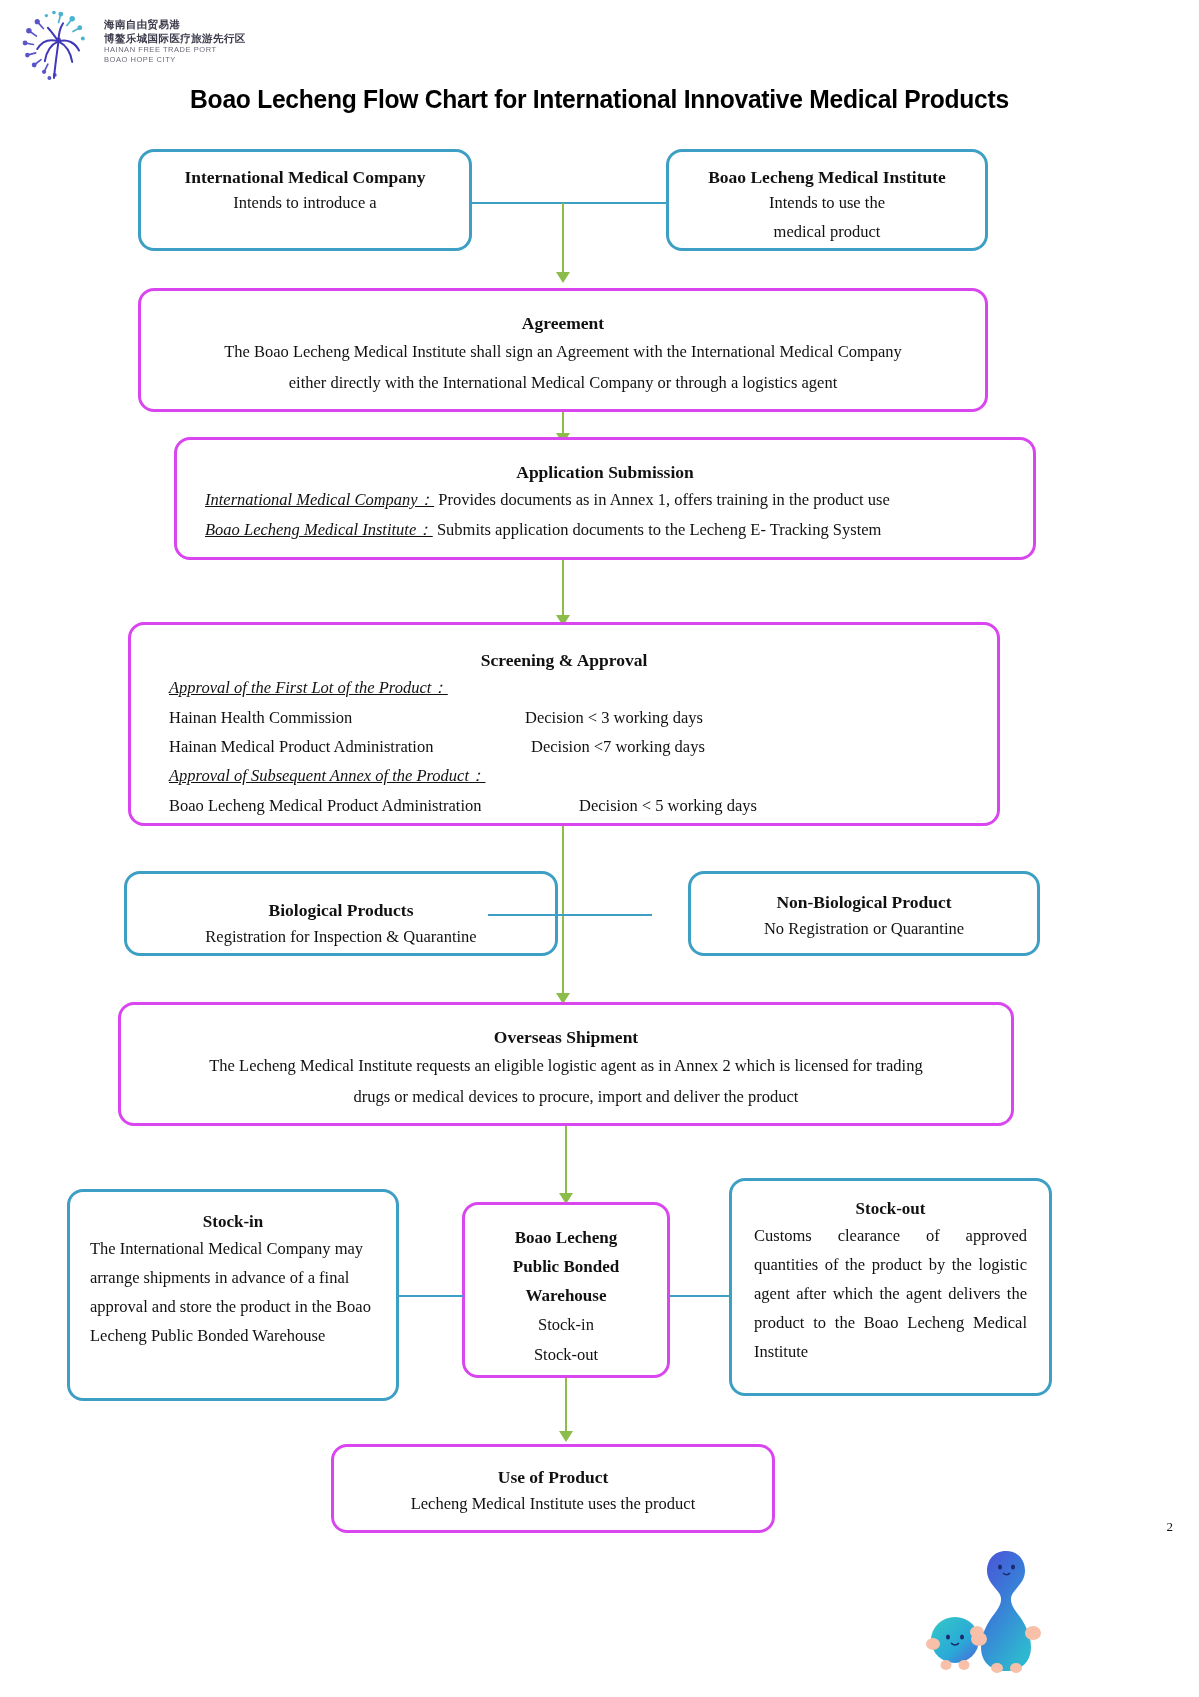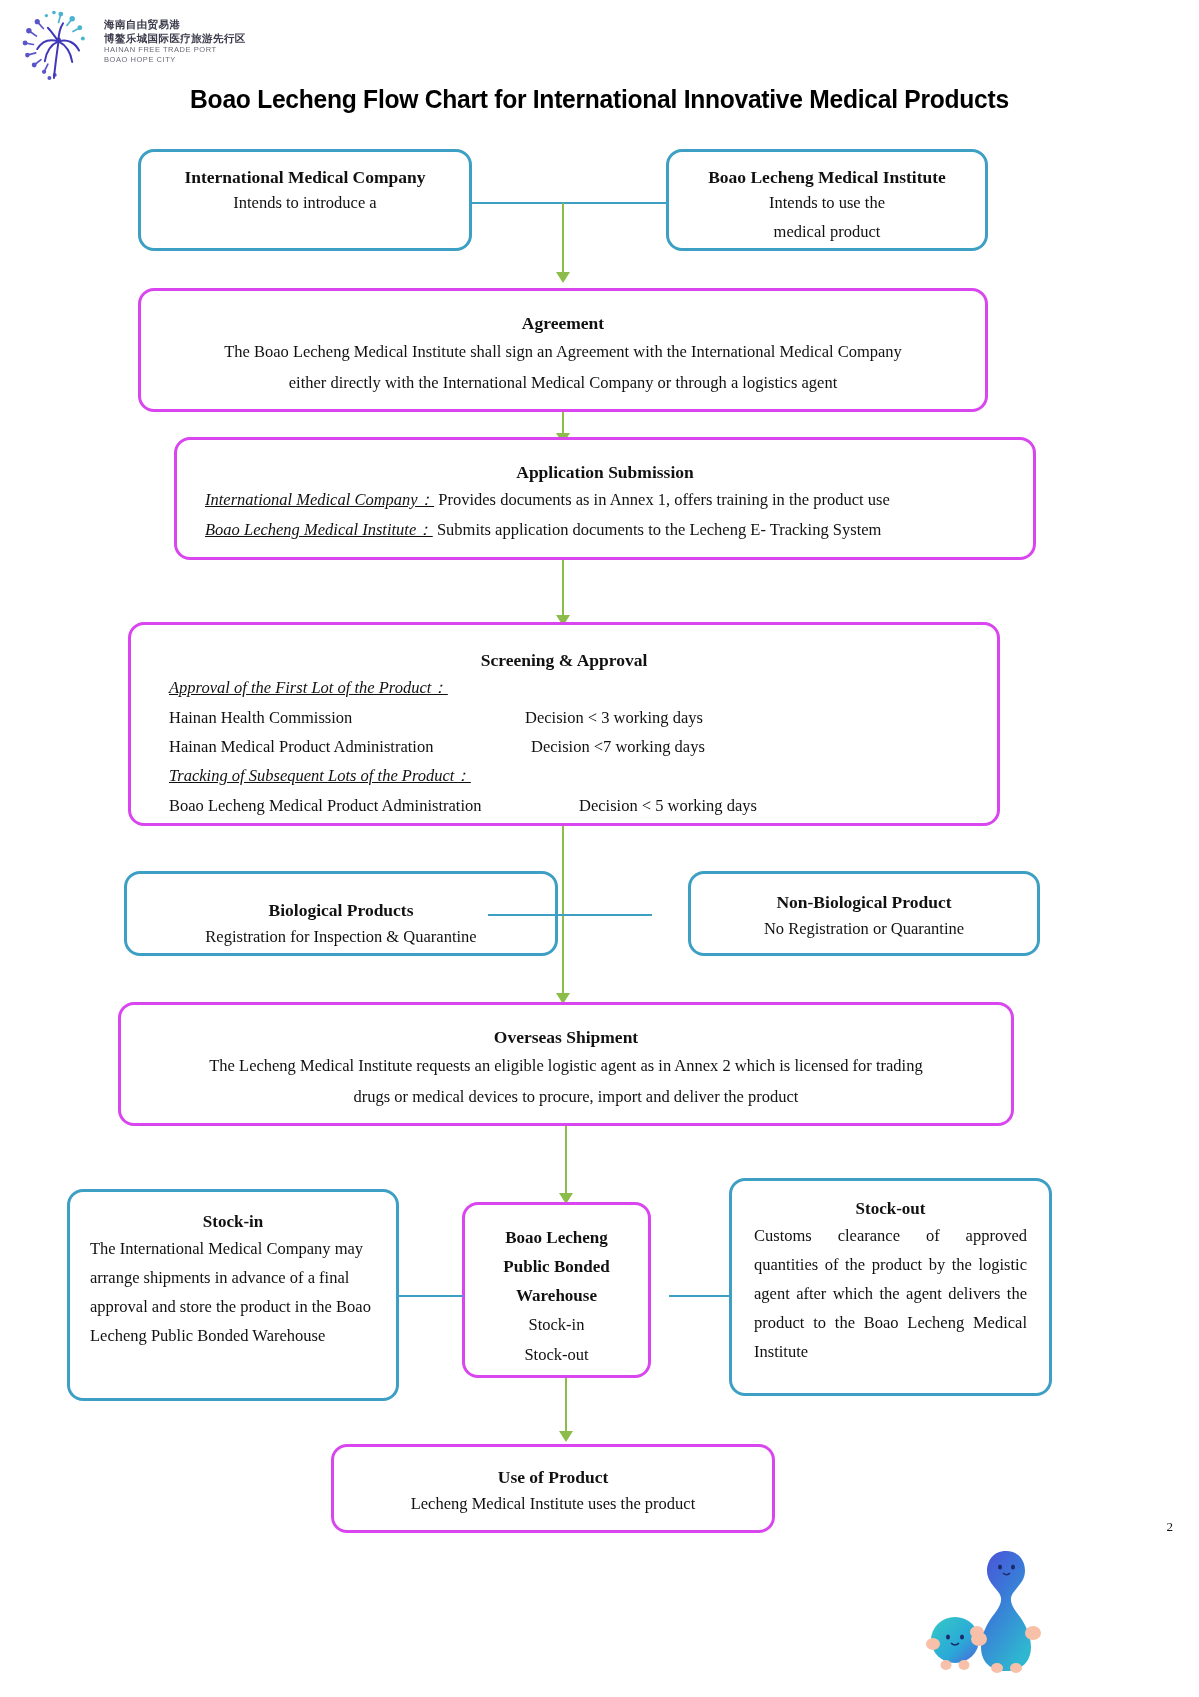--- a/index.html
+++ b/index.html
@@ -162,21 +162,21 @@
   </div>
   <div class="ln" style="padding-left:22px;font-size:16.5px;line-height:29px;position:relative;">
     <span>Hainan Health Commission</span>
     <span style="position:absolute;left:378px;">Decision &lt; 3 working days</span>
   </div>
   <div class="ln" style="padding-left:22px;font-size:16.5px;line-height:29px;position:relative;">
     <span>Hainan Medical Product Administration</span>
     <span style="position:absolute;left:384px;">Decision &lt;7 working days</span>
   </div>
   <div class="ln" style="padding-left:22px;font-size:16.5px;line-height:30px;">
-    <span class="ital-u">Tracking of Subsequent Lots of the Product：</span>
+    <span class="ital-u">Approval of Subsequent Annex of the Product：</span>
   </div>
   <div class="ln" style="padding-left:22px;font-size:16.5px;line-height:29px;position:relative;">
     <span>Boao Lecheng Medical Product Administration</span>
     <span style="position:absolute;left:432px;">Decision &lt; 5 working days</span>
   </div>
 </div>
 
 <div class="conn" style="left:562px;top:826px;width:2px;height:176px;"></div>
 <div class="arrow" style="left:556px;top:993px;"></div>
 
@@ -200,21 +200,21 @@
 </div>
 
 <div class="conn" style="left:565px;top:1126px;width:2px;height:76px;"></div>
 <div class="arrow" style="left:559px;top:1193px;"></div>
 
 <div class="box blue" style="left:67px;top:1189px;width:332px;height:212px;padding:18px 20px 0;">
   <span class="hd" style="font-size:17px;line-height:24px;">Stock-in</span>
   <div style="font-size:16.5px;line-height:29px;text-align:left;">The International Medical Company may arrange shipments in advance of a final approval and store the product in the Boao Lecheng Public Bonded Warehouse</div>
 </div>
 
-<div class="box green" style="left:462px;top:1202px;width:189px;height:176px;padding:18px 8px 0;">
+<div class="box green" style="left:462px;top:1202px;width:208px;height:176px;padding:18px 8px 0;">
   <span class="hd" style="font-size:17px;line-height:29px;">Boao Lecheng</span>
   <span class="hd" style="font-size:17px;line-height:29px;">Public Bonded</span>
   <span class="hd" style="font-size:17px;line-height:29px;">Warehouse</span>
   <span class="ln ctr" style="font-size:16.5px;line-height:30px;">Stock-in</span>
   <span class="ln ctr" style="font-size:16.5px;line-height:30px;">Stock-out</span>
 </div>
 
 <div class="box blue" style="left:729px;top:1178px;width:323px;height:218px;padding:16px 22px 0;">
   <span class="hd" style="font-size:17px;line-height:24px;">Stock-out</span>
   <div class="just" style="font-size:16.5px;line-height:29px;">Customs clearance of approved quantities of the product by the logistic agent after which the agent delivers the product to the Boao Lecheng Medical Institute</div>

